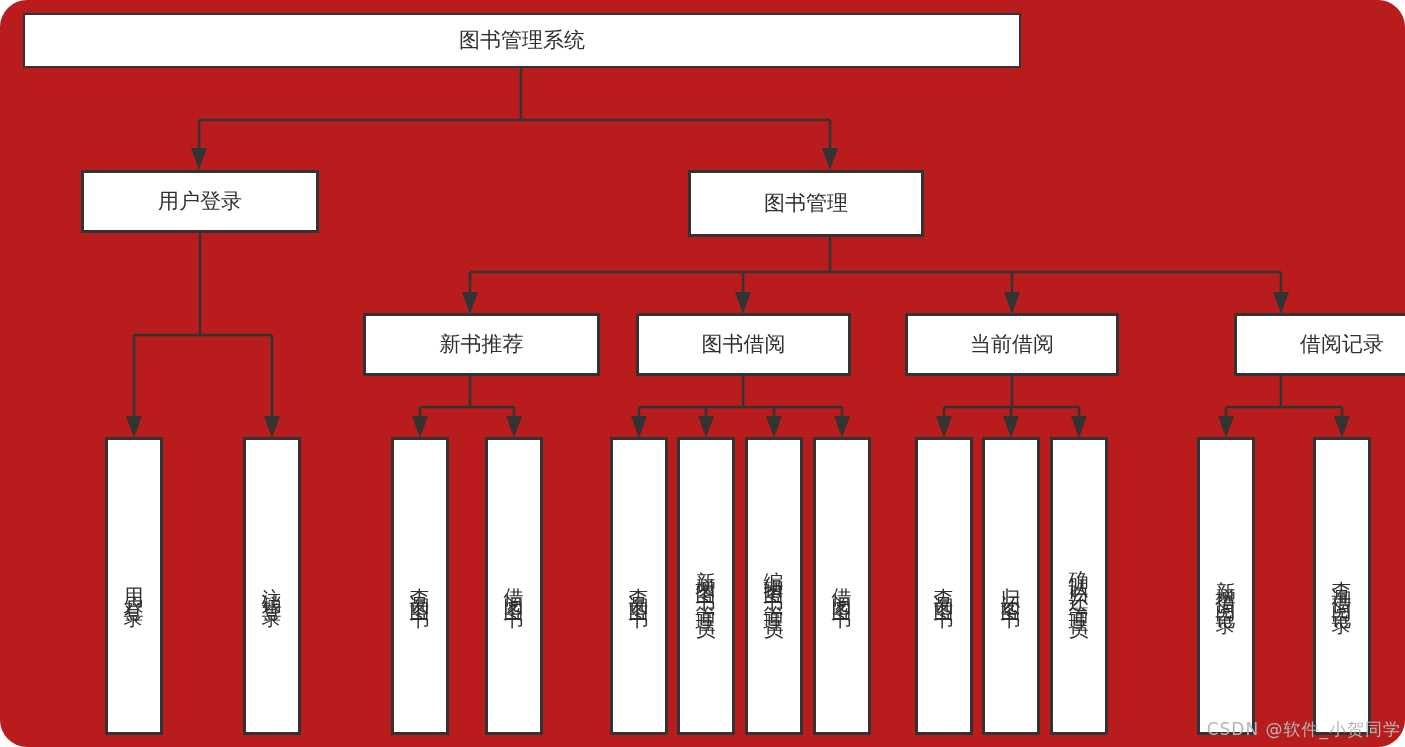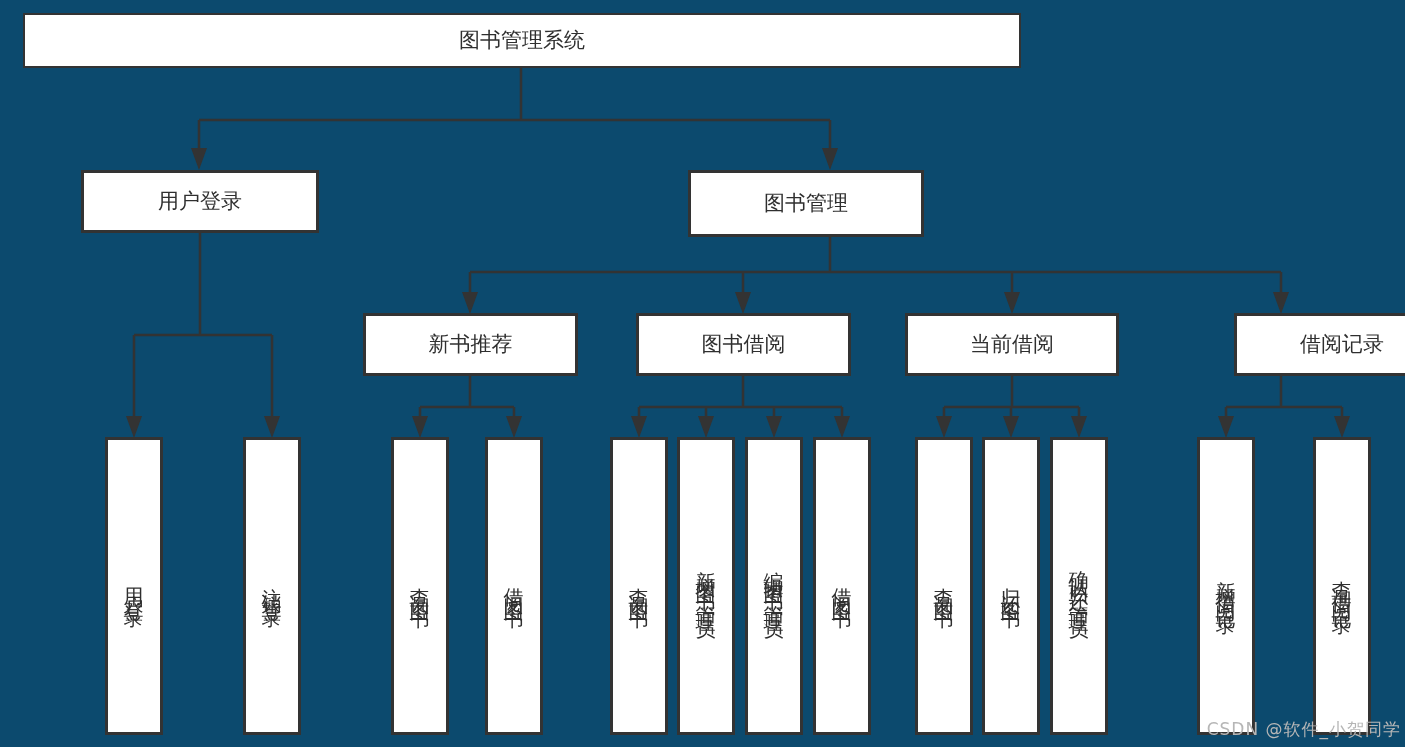--- a/index.html
+++ b/index.html
@@ -1,42 +1,43 @@
 <!DOCTYPE html>
 <html><head>
 <meta charset="utf-8">
 <style>
   html,body { margin:0; padding:0; }
   body { font-family:"DejaVu Sans","Liberation Sans",sans-serif; }
   .canvas {
     position:relative;
     width:1405px; height:747px;
-    background:#0c4a6e;
+    background:#b91c1c;
     overflow:hidden;
+    border-radius:27px;
   }
   .edges { position:absolute; left:0; top:0; z-index:1; }
   .box {
     position:absolute;
     box-sizing:border-box;
     background:#ffffff;
     border:3px solid #333333;
     color:#2f2f2f;
     display:flex;
     align-items:center;
     justify-content:center;
     font-size:21px;
     z-index:2;
     text-align:center;
     line-height:1.25;
   }
   .root  { left:23px;  top:13px;  width:998px; height:55px; border-width:2px; }
   .l1a   { left:81px;  top:170px; width:238px; height:63px; }
   .l1b   { left:688px; top:170px; width:236px; height:67px; }
   .l2    { top:313px; height:63px; }
-  .l2a   { left:363px;  width:215px; }
+  .l2a   { left:363px;  width:237px; }
   .l2b   { left:636px;  width:215px; }
   .l2c   { left:905px;  width:214px; }
   .l2d   { left:1234px; width:216px; }
   .vbox {
     top:437px; width:58px; height:298px;
     writing-mode:vertical-rl;
     text-orientation:mixed;
     font-size:20px;
     letter-spacing:7px;
     line-height:1;

